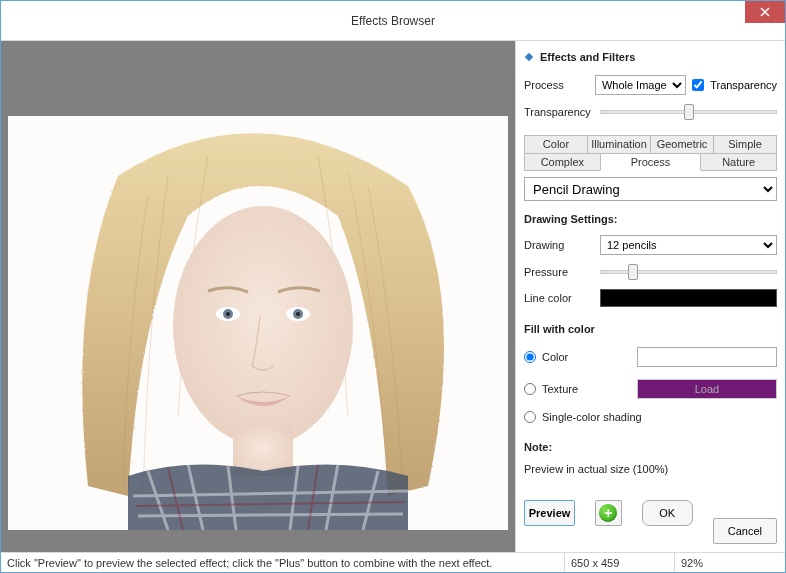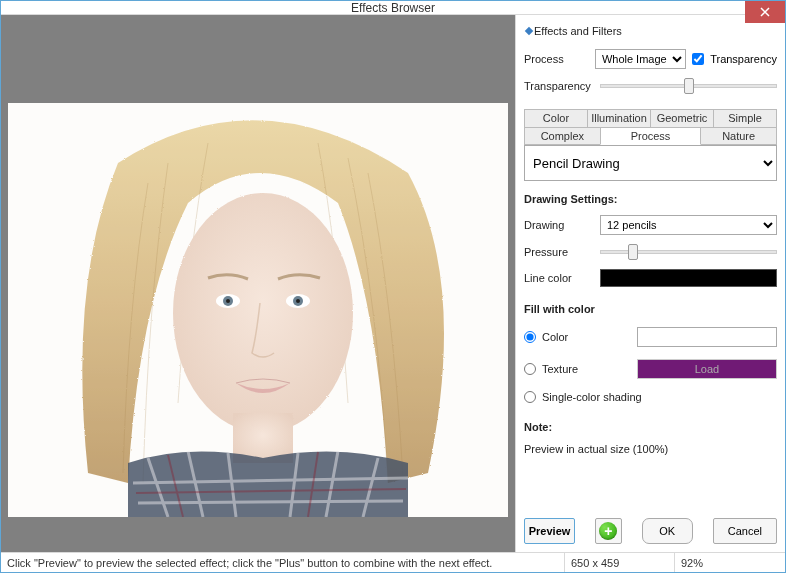--- a/index.html
+++ b/index.html
@@ -1,72 +1,72 @@
 <!DOCTYPE html>
 <html><head>
 <meta charset="utf-8">
 <style>
 * { box-sizing: border-box; margin: 0; padding: 0; font-family: "Segoe UI", Arial, sans-serif; font-size: 11px; }
 html, body { width: 786px; height: 573px; overflow: hidden; background: #fff; }
 
 .window { width: 786px; height: 573px; border: 1px solid #5fa6d6; display: flex; flex-direction: column; }
 
-.titlebar { height: 14px; background: #fff; display: flex; align-items: center; position: relative; border-bottom: 1px solid #d9d9d9; }
+.titlebar { height: 40px; background: #fff; display: flex; align-items: center; position: relative; border-bottom: 1px solid #d9d9d9; }
 .titlebar .title { flex: 1; text-align: center; color: #333; font-size: 12px; }
 .titlebar .close { width: 40px; height: 22px; background: #c75050; position: absolute; right: 0; top: 0; display: flex; align-items: center; justify-content: center; color: #fff; cursor: pointer; }
 .titlebar .close svg { width: 10px; height: 10px; }
 
 .body { flex: 1; display: flex; min-height: 0; }
 
 .preview-area { flex: 1; background: #808080; display: flex; align-items: center; justify-content: center; padding: 0; }
 .preview-canvas { width: 500px; height: 414px; background: #fff; margin-top: 52px; position: relative; overflow: hidden; }
 .preview-canvas svg { width: 100%; height: 100%; }
 
 .panel { width: 270px; background: #fff; border-left: 1px solid #d9d9d9; display: flex; flex-direction: column; padding: 6px 8px 8px 8px; }
 
-.panel-header { display: flex; align-items: center; padding: 4px 0 8px 0; font-weight: normal; color: #222; }
+.panel-header { display: flex; align-items: center; gap: 6px; padding: 4px 0 8px 0; font-weight: bold; color: #222; }
 .panel-header .diamond { width: 10px; height: 10px; }
 
 .row { display: flex; align-items: center; margin: 4px 0; gap: 6px; }
 .row label.lead { width: 70px; color: #222; }
 select { height: 20px; border: 1px solid #aaa; background: #fff; padding: 0 2px; font-size: 11px; }
 input[type=checkbox] { width: 12px; height: 12px; }
 
 .slider-wrap { flex: 1; height: 18px; display: flex; align-items: center; position: relative; }
 .slider-track { height: 4px; background: #e5e5e5; border: 1px solid #ccc; flex: 1; position: relative; }
 .slider-thumb { width: 10px; height: 16px; background: #f0f0f0; border: 1px solid #999; position: absolute; top: -7px; transform: translateX(-50%); border-radius: 2px; }
 
 .tabs { margin-top: 10px; }
 .tab-row { display: flex; }
 .tab { flex: 1; height: 18px; border: 1px solid #bbb; background: #ededed; text-align: center; line-height: 16px; color: #333; margin-left: -1px; cursor: pointer; }
 .tab:first-child { margin-left: 0; }
 .tab-row:first-child .tab { border-bottom: none; }
 .tab.active { background: #fff; border-bottom: 1px solid #fff; position: relative; z-index: 2; }
 
-.effect-select { width: 100%; height: 36px; font-size: 13px; border: 1px solid #aaa; padding: 0 4px; }
+.effect-select { width: 100%; height: 24px; font-size: 13px; border: 1px solid #aaa; margin-top: 6px; padding: 0 4px; }
 
 .section-label { font-weight: bold; margin: 12px 0 6px 0; color: #222; }
 
 .color-swatch { flex: 1; height: 18px; background: #000; border: 1px solid #555; }
 
 .radio-row { display: flex; align-items: center; margin: 6px 0; gap: 6px; }
 .radio-row input[type=radio] { width: 12px; height: 12px; }
 .radio-row label { color: #222; }
 
 .color-box { width: 140px; height: 20px; border: 1px solid #aaa; background: #fff; margin-left: auto; }
 .load-btn { width: 140px; height: 20px; border: 1px solid #ccc; background: #701a75; color: #aaa; margin-left: auto; text-align: center; line-height: 18px; }
 
 .note { color: #222; margin-top: 4px; }
 
 .button-row { display: flex; gap: 20px; margin-top: auto; padding-top: 10px; }
 .btn { height: 26px; border: 1px solid #aaa; background: #f6f6f6; display: flex; align-items: center; justify-content: center; cursor: pointer; border-radius: 2px; }
 .btn.preview { width: 62px; font-weight: bold; border: 1px solid #5fa6d6; }
 .btn.plus { width: 32px; }
 .btn.ok { width: 62px; border-radius: 7px; }
-.btn.cancel { width: 78px; }
+.btn.cancel { width: 78px; margin-top: 18px; }
 .plus-circle { width: 18px; height: 18px; border-radius: 50%; background: radial-gradient(circle at 30% 30%, #7de04f, #2aa50a); display: flex; align-items: center; justify-content: center; color: #fff; font-weight: bold; font-size: 14px; box-shadow: inset 0 -1px 2px rgba(0,0,0,0.3); }
 
 .statusbar { height: 20px; border-top: 1px solid #d9d9d9; display: flex; align-items: center; font-size: 11px; color: #333; }
 .statusbar .hint { flex: 1; padding: 0 6px; border-right: 1px solid #d9d9d9; height: 100%; display: flex; align-items: center; }
 .statusbar .dims { width: 110px; padding: 0 6px; border-right: 1px solid #d9d9d9; height: 100%; display: flex; align-items: center; }
 .statusbar .zoom { width: 110px; padding: 0 6px; height: 100%; display: flex; align-items: center; }
 </style>
 </head>
 <body>
 

